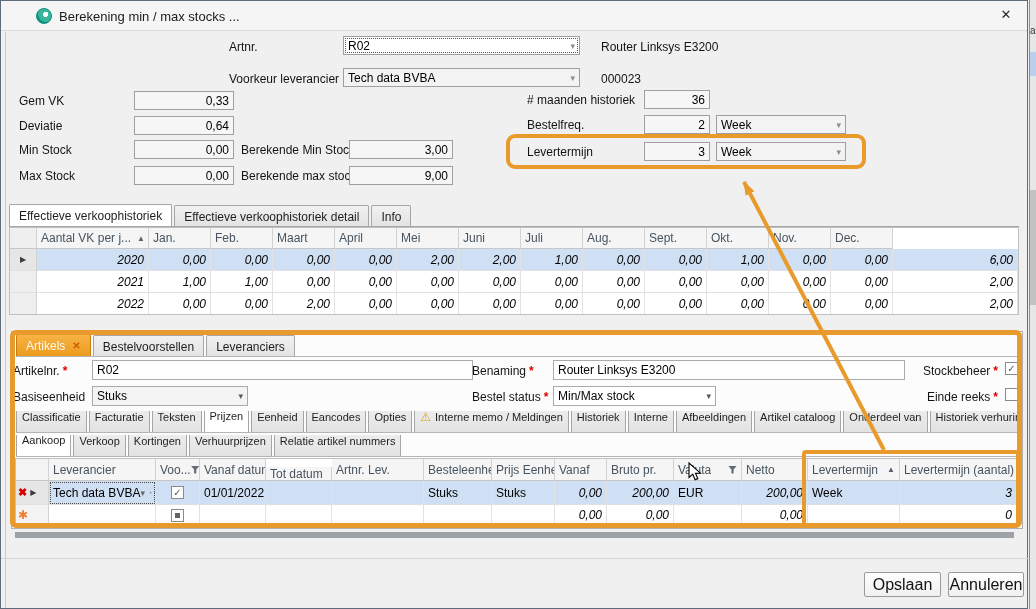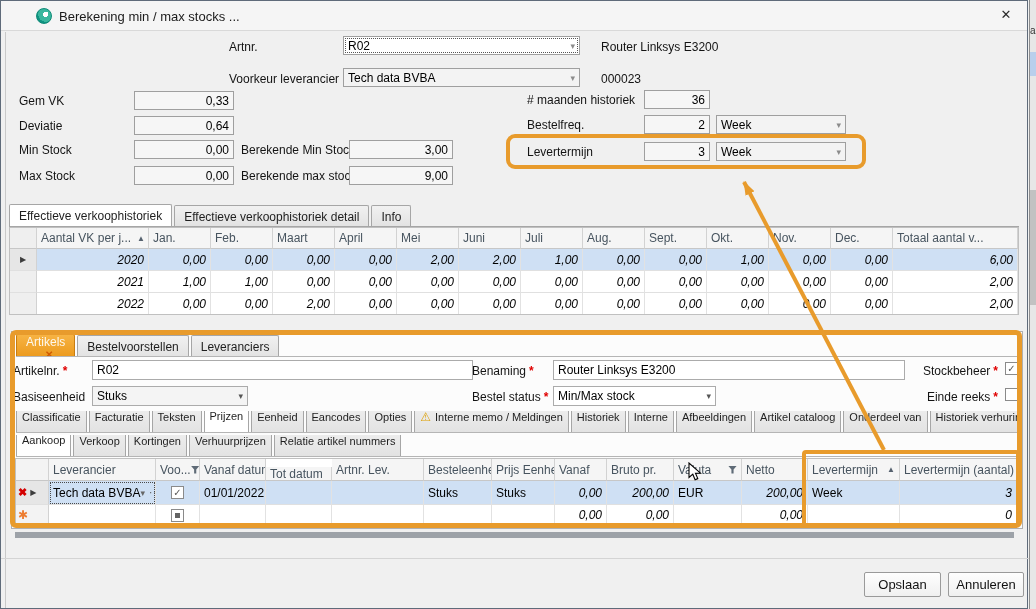--- a/index.html
+++ b/index.html
@@ -30,21 +30,21 @@
     display:flex;align-items:center;padding:0 4px;color:#000;}
   .input .dd{margin-left:auto;color:#555;font-size:9px;}
   .input.gray{background:#f4f4f4;}
 
   .tabs{position:absolute;display:flex;align-items:flex-end;border-bottom:1px solid #a6a6a6;overflow:hidden;}
   .tab{display:flex;align-items:center;height:22px;padding:0 9px;background:linear-gradient(#f1f1f1,#e2e2e2);
     border:1px solid #a6a6a6;border-bottom:none;border-radius:2px 2px 0 0;margin-right:2px;
     font-size:12px;color:#1e1e1e;white-space:nowrap;margin-bottom:-1px;}
   .tab.active{background:#fff;height:23px;border-bottom:1px solid #fff;z-index:2;}
   .tab.orange{background:linear-gradient(#f7b343,#ec9b1f);border-color:#c87d12;color:#fdf7ec;}
-  .tab.orange.active{border-bottom:1px solid #ec9b1f;flex-direction:column;}
+  .tab.orange.active{border-bottom:1px solid #ec9b1f;}
   .tab-close{margin-left:7px;color:#d05a00;font-size:10px;font-weight:bold;}
   .warn-icon{color:#dd9f00;margin-right:4px;font-size:12px;}
   .small .tab{font-size:11px;padding:16px 5px;height:21px;}
   .small .tab.active{height:22px;}
 
   .grid{position:absolute;background:#fff;border:1px solid #c0c0c0;overflow:hidden;}
   .trow{display:flex;height:22px;}
   .tcell{display:flex;align-items:center;padding:0 4px;font-size:12px;white-space:nowrap;overflow:hidden;
     border-right:1px solid #e2e2e2;border-bottom:1px solid #e0e0e0;color:#000;position:relative;}
   .thead{height:21px;}
@@ -67,21 +67,21 @@
   .cb{width:13px;height:13px;background:#fff;border:1px solid #8a8a8a;font-size:10px;line-height:11px;
     text-align:center;color:#5a5a5a;position:relative;display:inline-block;}
   .cb.ind::after{content:"";position:absolute;inset:3px;background:#636363;}
   .cbx{position:absolute;width:13px;height:13px;background:#fff;border:1px solid #8a8a8a;font-size:10px;
     line-height:11px;text-align:center;color:#5a5a5a;}
 
   .panel{position:absolute;left:10px;top:330px;width:1012px;height:198px;background:#fcfcfc;border:1px solid #b0b0b0;}
   .shadowbar{position:absolute;left:14px;top:531px;width:999px;height:6px;background:#9da2a8;}
   .sep{position:absolute;left:0;top:557px;width:1028px;height:1px;background:#d4d4d4;}
   .btn{position:absolute;width:77px;height:25px;background:linear-gradient(#fefefe,#f0f0f0);
-    border:1px solid #9a9a9a;border-radius:2px;font-size:13px;color:#111;}
+    border:1px solid #9a9a9a;border-radius:2px;font-size:16px;color:#111;}
 
   .hl-box{position:absolute;border:4px solid var(--accent-orange,#E89B2C);border-radius:6px;pointer-events:none;z-index:50;}
   .arrow{position:absolute;left:0;top:0;width:1036px;height:609px;pointer-events:none;z-index:51;}
   .arrow line{stroke:var(--accent-orange,#E89B2C);stroke-width:4;}
   .arrow .ah{fill:var(--accent-orange,#E89B2C);}
   .cursor{position:absolute;left:688px;top:462px;z-index:60;pointer-events:none;}
 
   .edge{position:absolute;left:1029px;top:0;width:7px;height:609px;background:#e7e7e7;border-left:1px solid #8e8e8e;}
   .edge-text{position:absolute;left:0;top:25px;font-size:10px;color:#333;}
   .edge-blue{position:absolute;left:0;top:52px;width:7px;height:24px;background:#b9cfec;}
@@ -206,23 +206,20 @@
             <span>Sept.</span>
           </div>
           <div class="tcell th" style="width: 62px;">
             <span>Okt.</span>
           </div>
           <div class="tcell th" style="width: 62px;">
             <span>Nov.</span>
           </div>
           <div class="tcell th" style="width: 62px;">
             <span>Dec.</span>
-          </div>
-          <div class="tcell th" style="flex: 1 1 0%;">
-            <span>Totaal aantal v...</span>
           </div>
         </div>
         <div class="trow sel">
           <div class="tcell td ind">
             <span class="ptr">▶</span>
           </div>
           <div class="tcell td num" style="width: 112px;">
             <span>2020</span>
           </div>
           <div class="tcell td num" style="width: 62px;">

